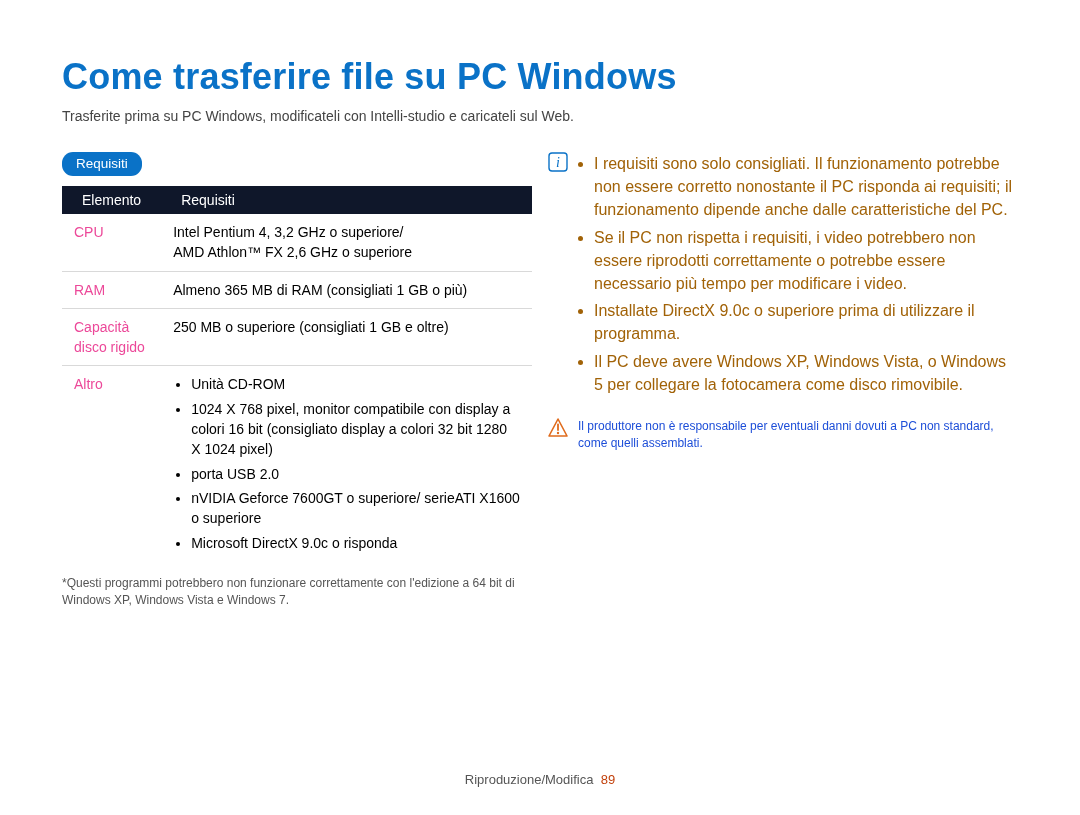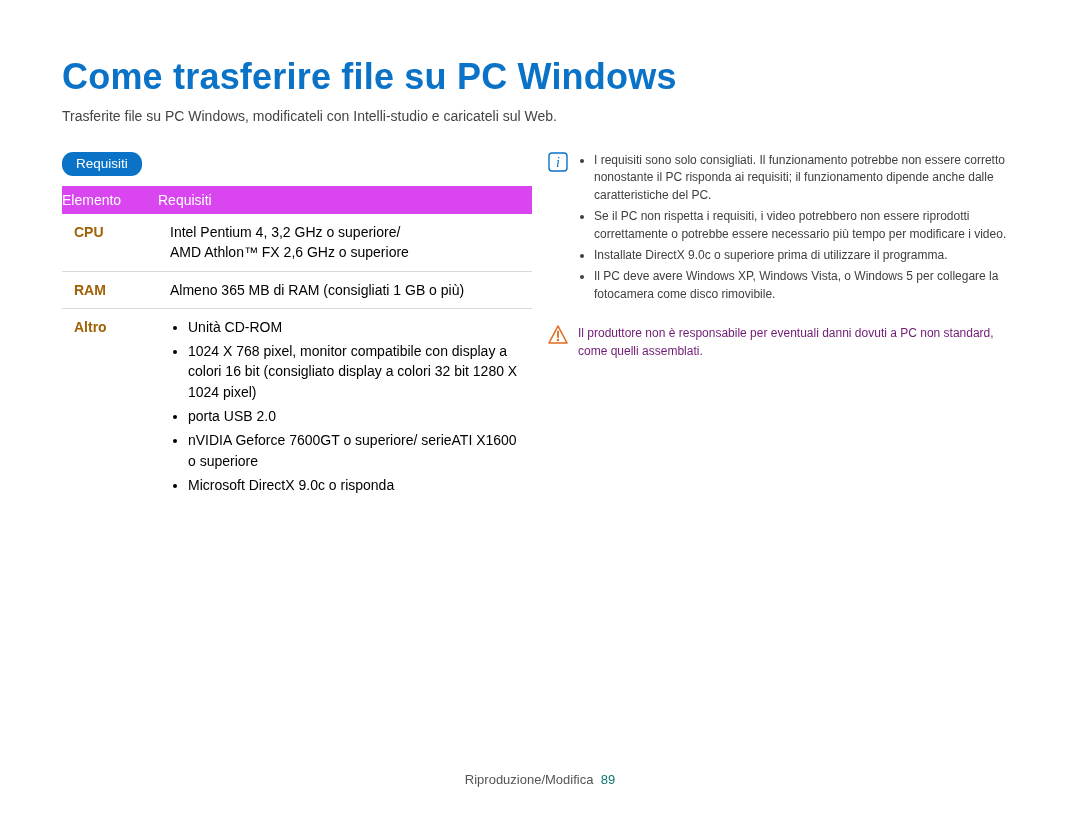--- a/index.html
+++ b/index.html
@@ -37,36 +37,36 @@
     border-radius: 11px;
     margin-bottom: 10px;
   }
 
   table.req {
     width: 100%;
     border-collapse: collapse;
     font-size: 14px;
   }
   table.req th {
-    background: #d946ef;
+    background: #0f172a;
     color: #fff;
     font-weight: 400;
     text-align: left;
-    padding: 6px 0;
+    padding: 6px 20px;
     font-size: 14px;
   }
   table.req th:first-child { width: 96px; }
   table.req td {
     padding: 8px 12px;
     vertical-align: top;
     border-bottom: 1px solid #d9d9d9;
     color: #000000;
     line-height: 1.45;
   }
-  table.req td:first-child { color: #a16207; font-weight: bold; }
+  table.req td:first-child { color: #ec4899; }
   table.req tr:last-child td { border-bottom: none; }
   ul.inner { list-style: disc; padding-left: 18px; }
   ul.inner li { margin-bottom: 4px; }
 
   .footnote {
     font-size: 12px;
     color: #555;
     margin-top: 10px;
     line-height: 1.4;
   }
@@ -75,48 +75,48 @@
     display: flex;
     gap: 10px;
     margin-bottom: 18px;
   }
   .icon {
     flex: 0 0 20px;
     width: 20px;
     height: 20px;
   }
   .note-list {
-    font-size: 12px;
-    color: #404040;
+    font-size: 16px;
+    color: #a16207;
     line-height: 1.45;
     list-style: disc;
     padding-left: 16px;
   }
   .note-list li { margin-bottom: 4px; }
   .note-text {
     font-size: 12px;
-    color: #701a75;
+    color: #1d4ed8;
     line-height: 1.45;
   }
 
   .page-footer {
     position: absolute;
     bottom: 28px;
     left: 0; right: 0;
     text-align: center;
     font-size: 13px;
     color: #555;
   }
-  .page-footer .num { color: #0f766e; }
+  .page-footer .num { color: #c2410c; }
 </style>
 </head>
 <body>
 
 <h1>Come trasferire file su PC Windows</h1>
-<p class="subtitle">Trasferite file su PC Windows, modificateli con Intelli-studio e caricateli sul Web.</p>
+<p class="subtitle">Trasferite prima su PC Windows, modificateli con Intelli-studio e caricateli sul Web.</p>
 
 <div class="cols">
   <div class="left">
     <span class="pill">Requisiti</span>
 
     <table class="req">
       <thead>
         <tr>
           <th>Elemento</th>
           <th>Requisiti</th>
@@ -126,34 +126,39 @@
         <tr>
           <td>CPU</td>
           <td style="white-space:pre-line">Intel Pentium 4, 3,2 GHz o superiore/
 AMD Athlon™ FX 2,6 GHz o superiore</td>
         </tr>
         <tr>
           <td>RAM</td>
           <td>Almeno 365 MB di RAM (consigliati 1 GB o più)</td>
         </tr>
         <tr>
+          <td>Capacità disco rigido</td>
+          <td>250 MB o superiore (consigliati 1 GB e oltre)</td>
+        </tr>
+        <tr>
           <td>Altro</td>
           <td>
             <ul class="inner">
               <li>Unità CD-ROM</li>
               <li>1024 X 768 pixel, monitor compatibile con display a colori 16 bit (consigliato display a colori 32 bit 1280 X 1024 pixel)</li>
               <li>porta USB 2.0</li>
               <li>nVIDIA Geforce 7600GT o superiore/ serieATI X1600 o superiore</li>
               <li>Microsoft DirectX 9.0c o risponda</li>
             </ul>
           </td>
         </tr>
       </tbody>
     </table>
 
+    <p class="footnote">*Questi programmi potrebbero non funzionare correttamente con l'edizione a 64 bit di Windows XP, Windows Vista e Windows 7.</p>
   </div>
 
   <div class="right">
     <div class="notebox">
       <div class="icon">
         <svg viewBox="0 0 20 20">
             <rect x="1" y="1" width="18" height="18" rx="3" fill="none" stroke="#0a72c7" stroke-width="1.4"></rect>
             <text x="10" y="15" text-anchor="middle" font-size="14" font-style="italic" fill="#0a72c7" font-family="serif">i</text>
           </svg>
       </div>

